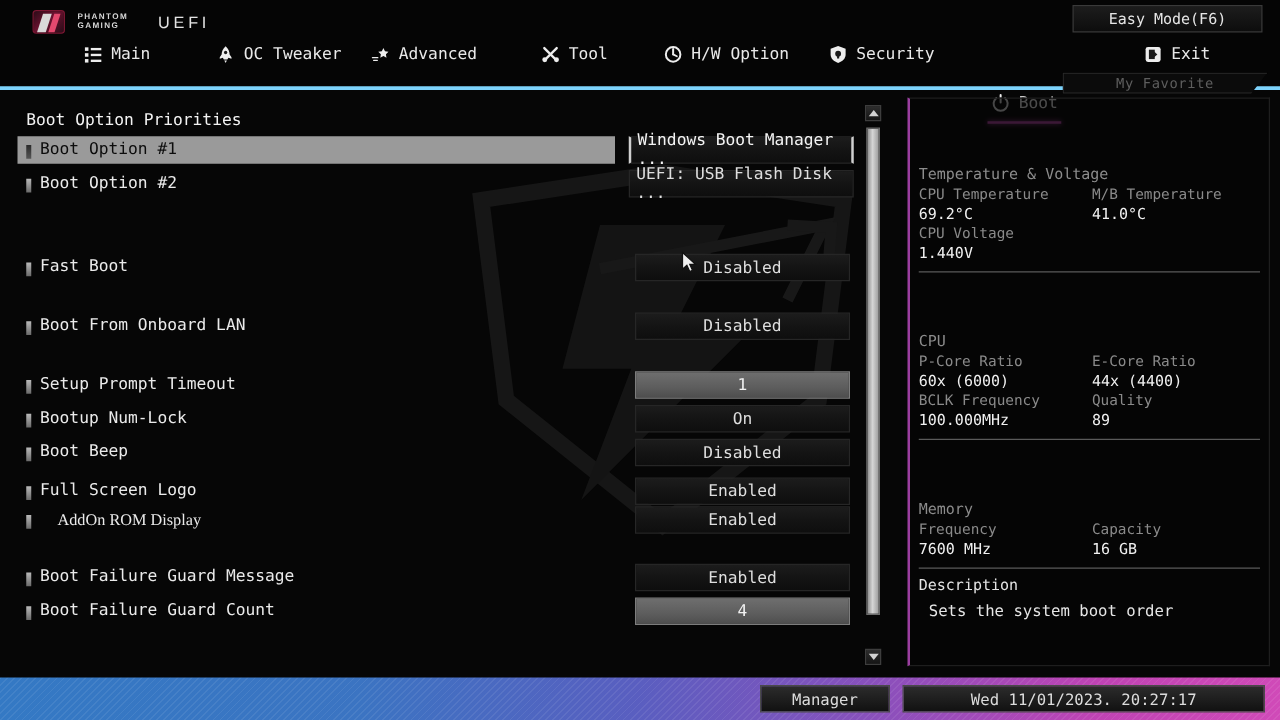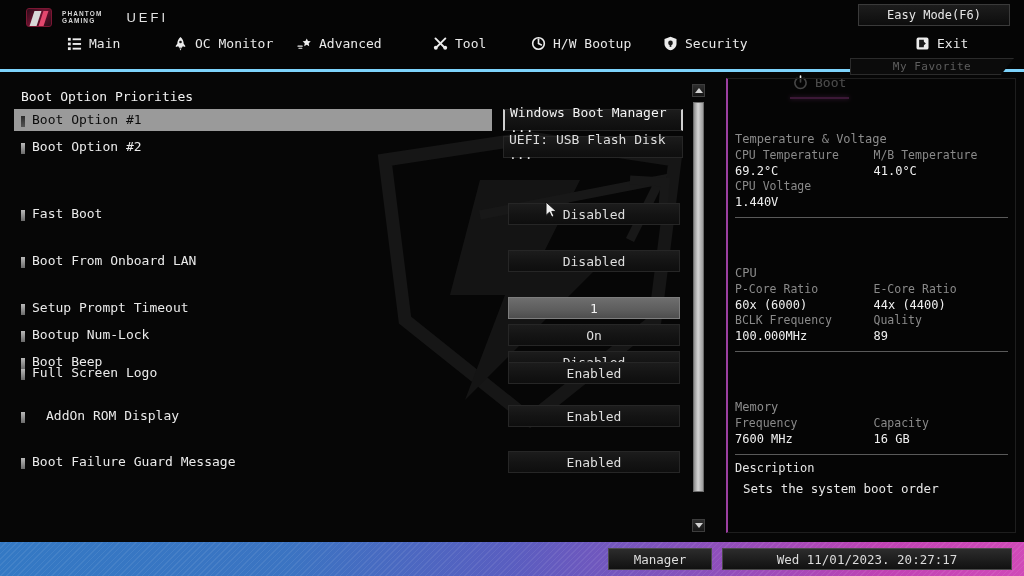--- a/index.html
+++ b/index.html
@@ -108,21 +108,21 @@
   }
   .row { position:absolute; left:0; width:692px; height:24px; }
   .row .bullet {
     position:absolute; left:21px; top:7px; width:4px; height:11px;
     background:linear-gradient(180deg,#b9b9b9,#6a6a6a);
   }
   .row .lbl {
     position:absolute; left:32px; top:3px;
     font-size:13px; color:#eaeaea; white-space:nowrap;
   }
-  .row .lbl.indent { left:46px; }
+  .row .lbl.indent { left:46px;font-family:Liberation Serif, serif; }
   .row.header .lbl { left:21px; color:#f2f2f2; }
   .row.sel .selbg {
     position:absolute; left:14px; top:0; width:478px; height:22px;
     background:#9a9a9a;
   }
   .row.sel .lbl { color:#0c0c0c; }
   .row.sel .bullet { background:linear-gradient(180deg,#2a2a2a,#555); }
 
   .val {
     position:absolute; left:508px; top:0; width:172px; height:22px;
@@ -252,21 +252,21 @@
         </svg>
         <span>Main</span>
       </div>
 
       <div class="tab" style="left:170px">
         <svg class="ticon" viewBox="0 0 16 16">
           <path fill="#ededed" d="M8 1c2.4 2 3.4 4.6 3.4 7.2l1.6 2.2v1.4l-2.6-1-.9 1.6H6.5l-.9-1.6-2.6 1v-1.4l1.6-2.2C4.6 5.6 5.6 3 8 1z"></path>
           <circle cx="8" cy="6.4" r="1.4" fill="#1a1a1a"></circle>
           <path fill="#ededed" d="M6.9 13.3h2.2L8 15.4z"></path>
         </svg>
-        <span>OC Monitor</span>
+        <span>OC Tweaker</span>
       </div>
 
       <div class="tab" style="left:294px">
         <svg class="ticon" viewBox="0 0 16 16">
           <path fill="#ededed" d="M10.4 2.6l1.3 2.7 3 .4-2.2 2.1.5 3-2.6-1.4-2.7 1.4.5-3L6 5.7l3-.4z"></path>
           <g stroke="#ededed" stroke-width="1.1" stroke-linecap="round">
             <path d="M1 10.8h4.6"></path>
               <path d="M2 13.1h3.2"></path>
           </g>
         </svg>
@@ -284,21 +284,21 @@
         </svg>
         <span>Tool</span>
       </div>
 
       <div class="tab" style="left:528px">
         <svg class="ticon" viewBox="0 0 16 16">
           <circle cx="8" cy="8" r="6.2" fill="none" stroke="#ededed" stroke-width="1.7"></circle>
           <path d="M8 8 L8 3.4" stroke="#ededed" stroke-width="1.7" stroke-linecap="round"></path>
           <path d="M8 8 L11.2 9.6" stroke="#ededed" stroke-width="1.5" stroke-linecap="round"></path>
         </svg>
-        <span>H/W Bootup</span>
+        <span>H/W Option</span>
       </div>
 
       <div class="tab" style="left:660px">
         <svg class="ticon" viewBox="0 0 16 16">
           <path fill="#ededed" d="M8 .9 L14.4 3.3 V8.2 C14.4 11.7 11.6 14.3 8 15.3 C4.4 14.3 1.6 11.7 1.6 8.2 V3.3Z"></path>
           <circle cx="8" cy="7.4" r="2.5" fill="#1a1a1a"></circle>
           <path d="M8 7.4 L8 11.6" stroke="#1a1a1a" stroke-width="1.8"></path>
         </svg>
         <span>Security</span>
       </div>
@@ -370,38 +370,43 @@
       <div class="lbl">Bootup Num-Lock</div>
       <div class="val">On</div>
     </div>
 
     <div class="row" style="top:273px">
       <div class="bullet"></div>
       <div class="lbl">Boot Beep</div>
       <div class="val">Disabled</div>
     </div>
 
-    <div class="row" style="top:284px">
+    <div class="row" style="top:304px">
       <div class="bullet"></div>
       <div class="lbl">Full Screen Logo</div>
       <div class="val">Enabled</div>
     </div>
 
     <div class="row" style="top:327px">
       <div class="bullet"></div>
       <div class="lbl indent">AddOn ROM Display</div>
       <div class="val">Enabled</div>
     </div>
 
     <div class="row" style="top:373px">
       <div class="bullet"></div>
       <div class="lbl">Boot Failure Guard Message</div>
       <div class="val">Enabled</div>
     </div>
 
+    <div class="row" style="top:400px">
+      <div class="bullet"></div>
+      <div class="lbl">Boot Failure Guard Count</div>
+      <div class="val light">4</div>
+    </div>
 
   </div>
 
   <div id="scroll">
     <div class="sb-arrow up">
         <s></s>
       </div>
     <div class="sb-thumb"></div>
     <div class="sb-arrow down">
         <s></s>

